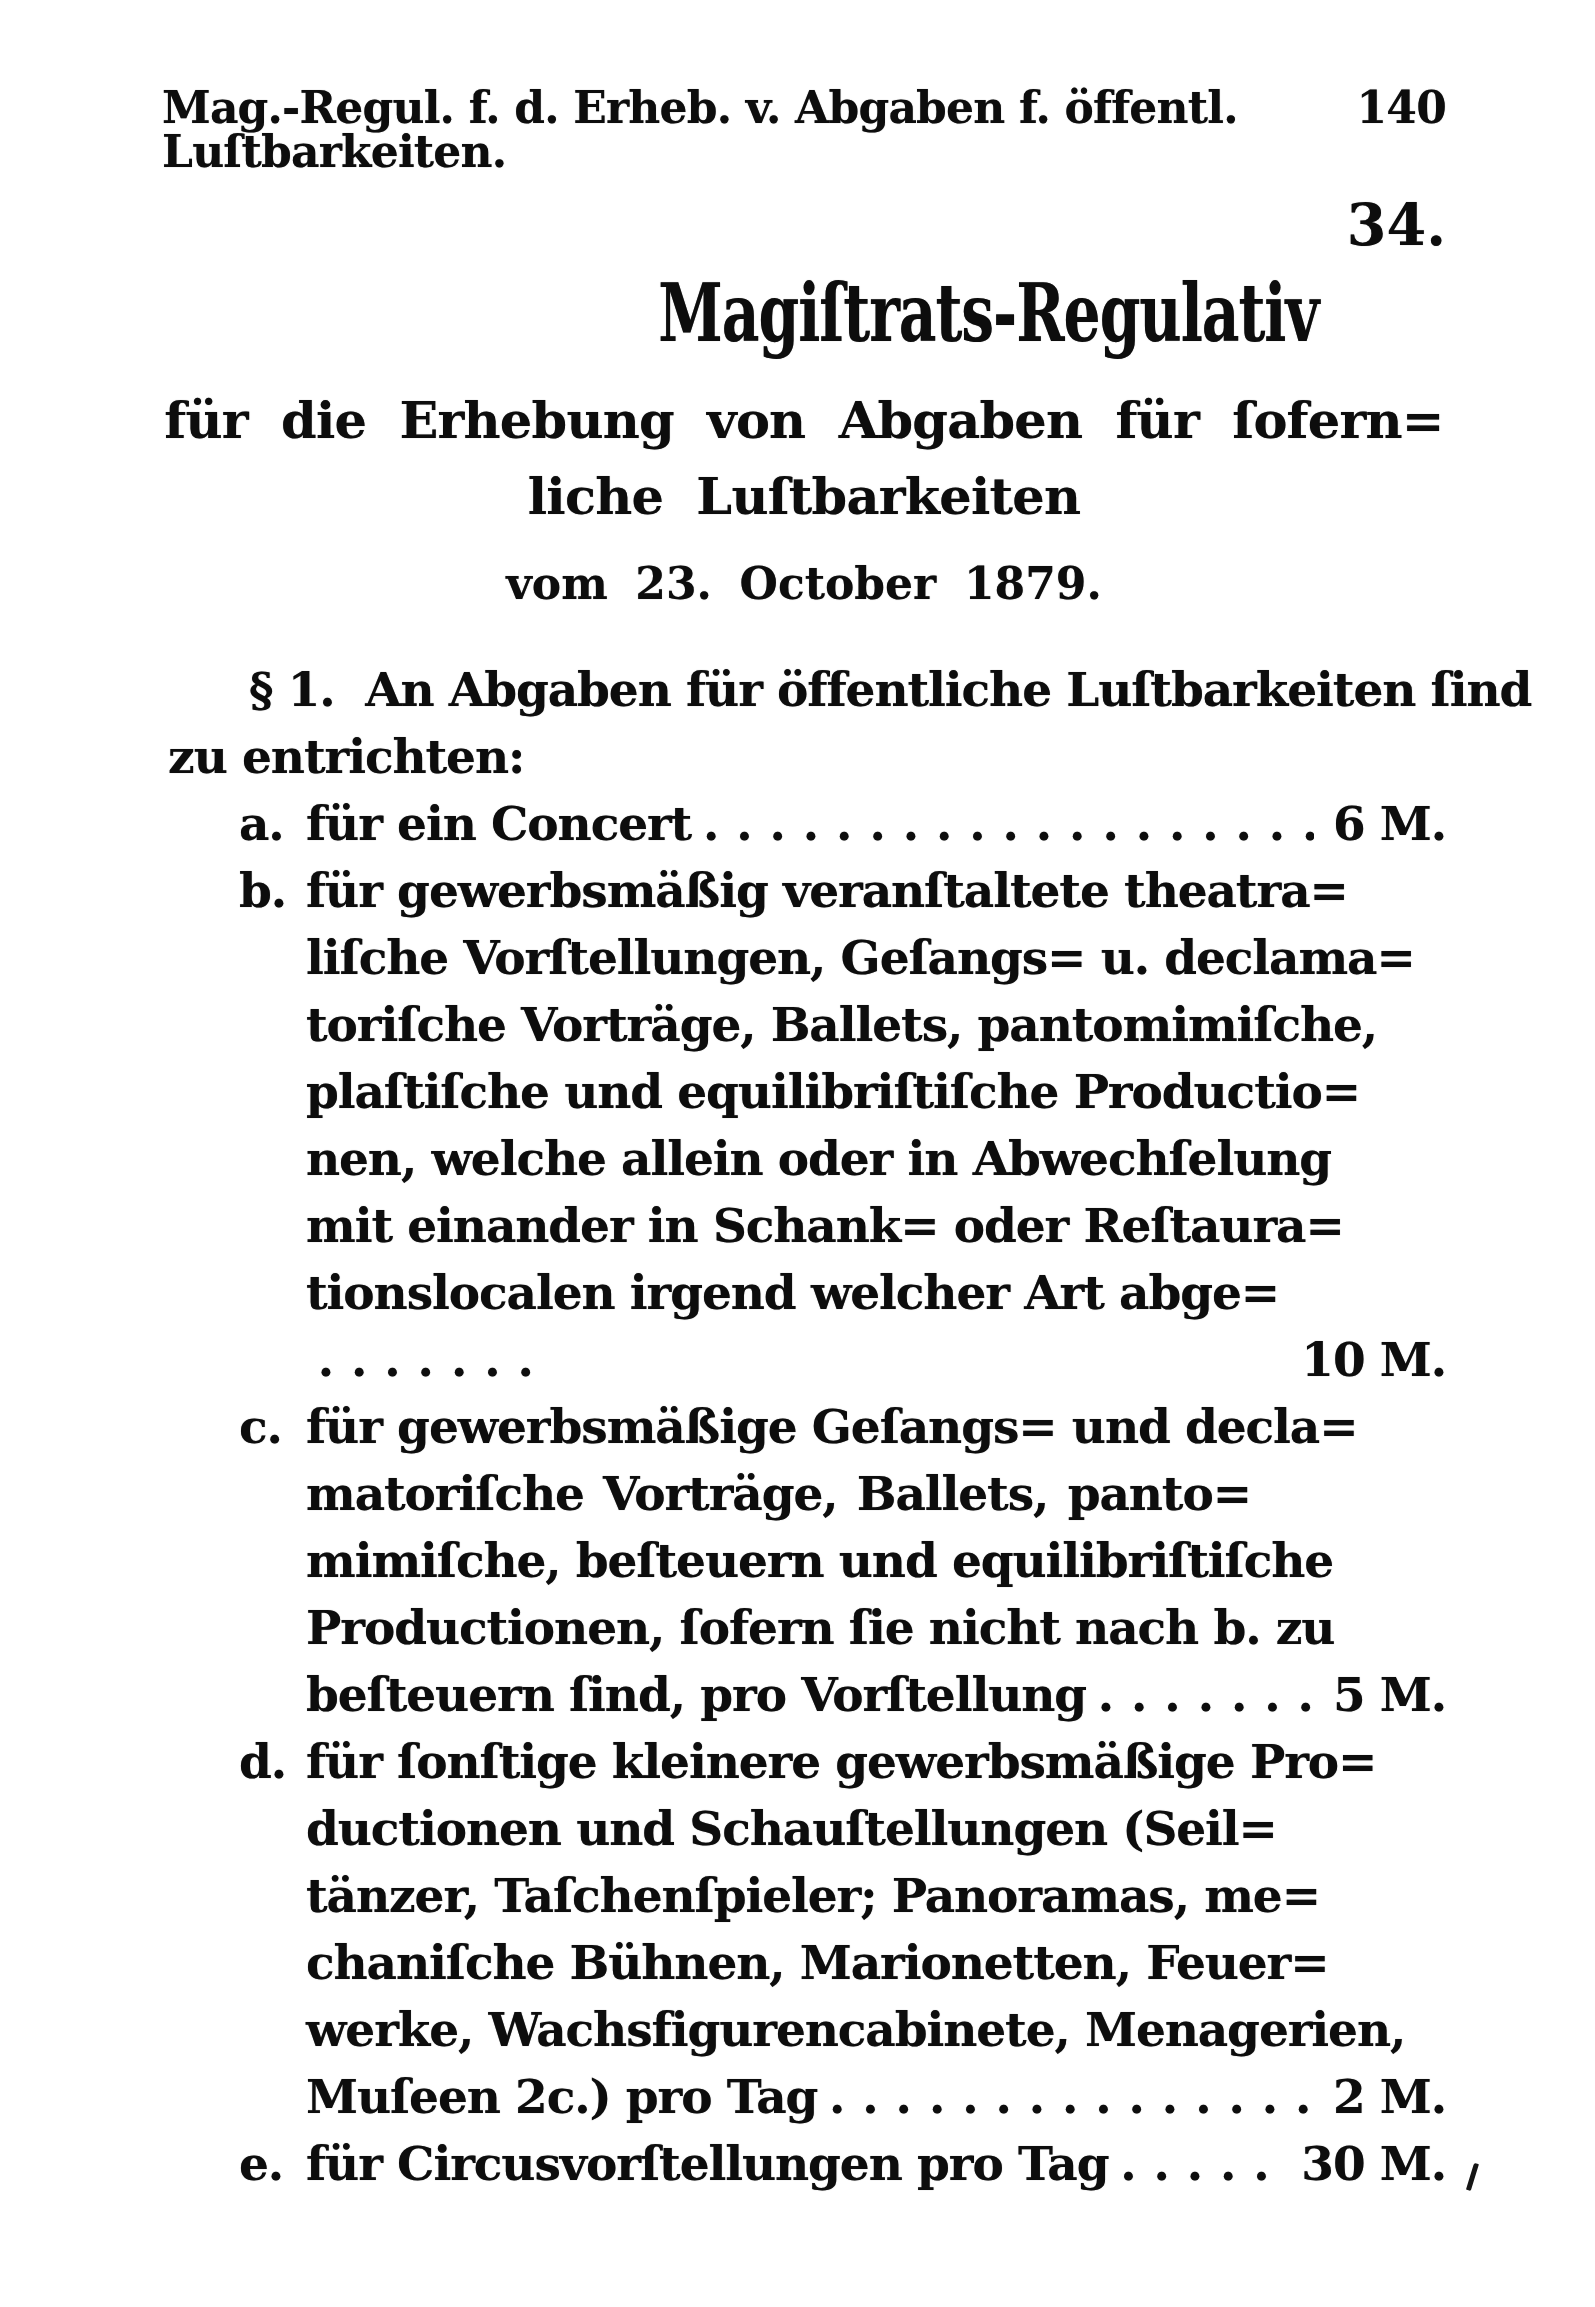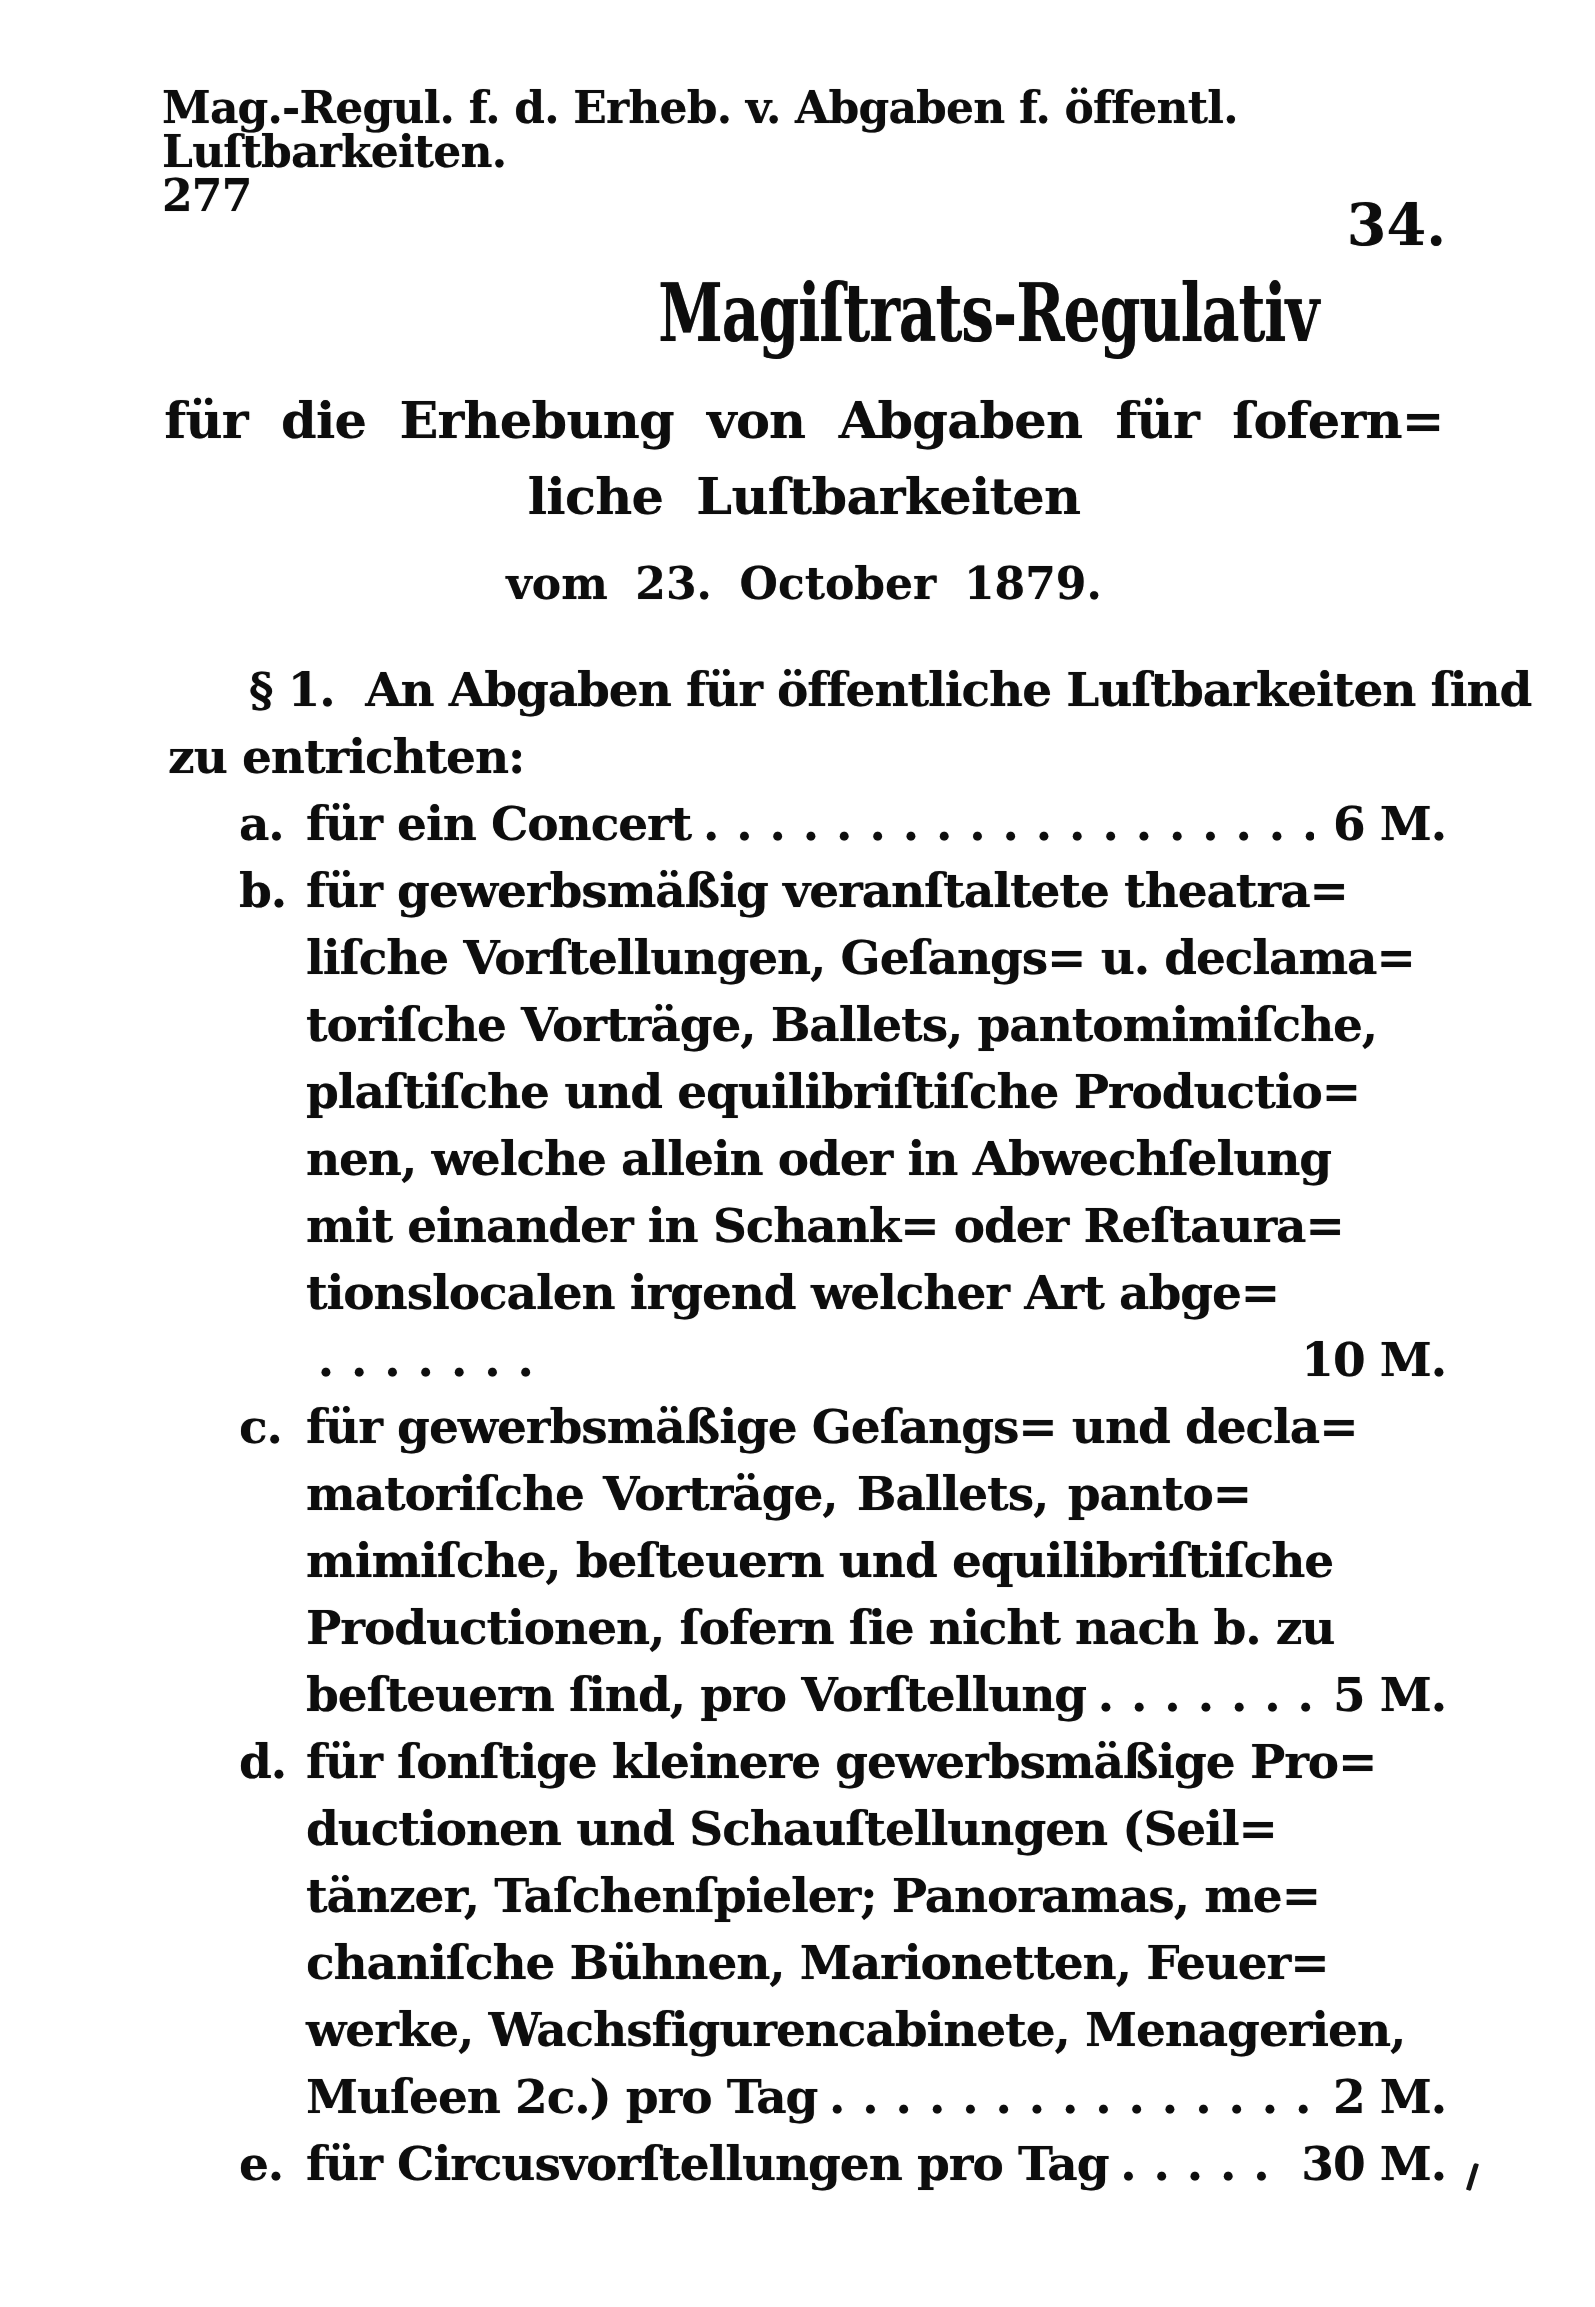--- a/index.html
+++ b/index.html
@@ -7,21 +7,21 @@
     position:relative;width:1596px;height:2307px;margin:0 auto;
     background:#ffffff;color:#0d0d0d;overflow:hidden;
     font-family:"DejaVu Serif","Liberation Serif",serif;
     font-weight:700;
     text-shadow:0 0 0.8px rgba(10,10,10,.55);
   }
   
   .running-header{
     position:absolute;top:86px;left:162px;width:1284px;
     display:flex;justify-content:space-between;align-items:baseline;
-    font-size:44px;line-height:1;letter-spacing:-0.8px;flex-direction:column;
+    font-size:44px;line-height:1;letter-spacing:-0.8px;
   }
   
   .article-number{
     position:absolute;top:196px;left:162px;width:1284px;
     text-align:right;font-size:57px;line-height:1;
   }
   
   .doc-title{
     position:absolute;top:268px;left:162px;width:1284px;margin:0;
     text-align:right;font-size:81px;line-height:1.12;font-weight:700;
@@ -62,21 +62,21 @@
     background:#151515;transform:rotate(17deg);border-radius:2.3px 0.8px 1.5px 0.8px;
   }
 </style>
 </head>
 <body>
 
 <div class="page">
 
   <div class="running-header">
     <span>Mag.-Regul. f. d. Erheb. v. Abgaben f. öffentl. Luſtbarkeiten.</span>
-    <span>277</span>
+    <span>140</span>
   </div>
 
   <div class="article-number">34.</div>
 
   <h1 class="doc-title">
     <span class="inner">Magiſtrats-Regulativ</span>
   </h1>
 
   <div class="subtitle">
     <div>für die Erhebung von Abgaben für ſofern=</div>

